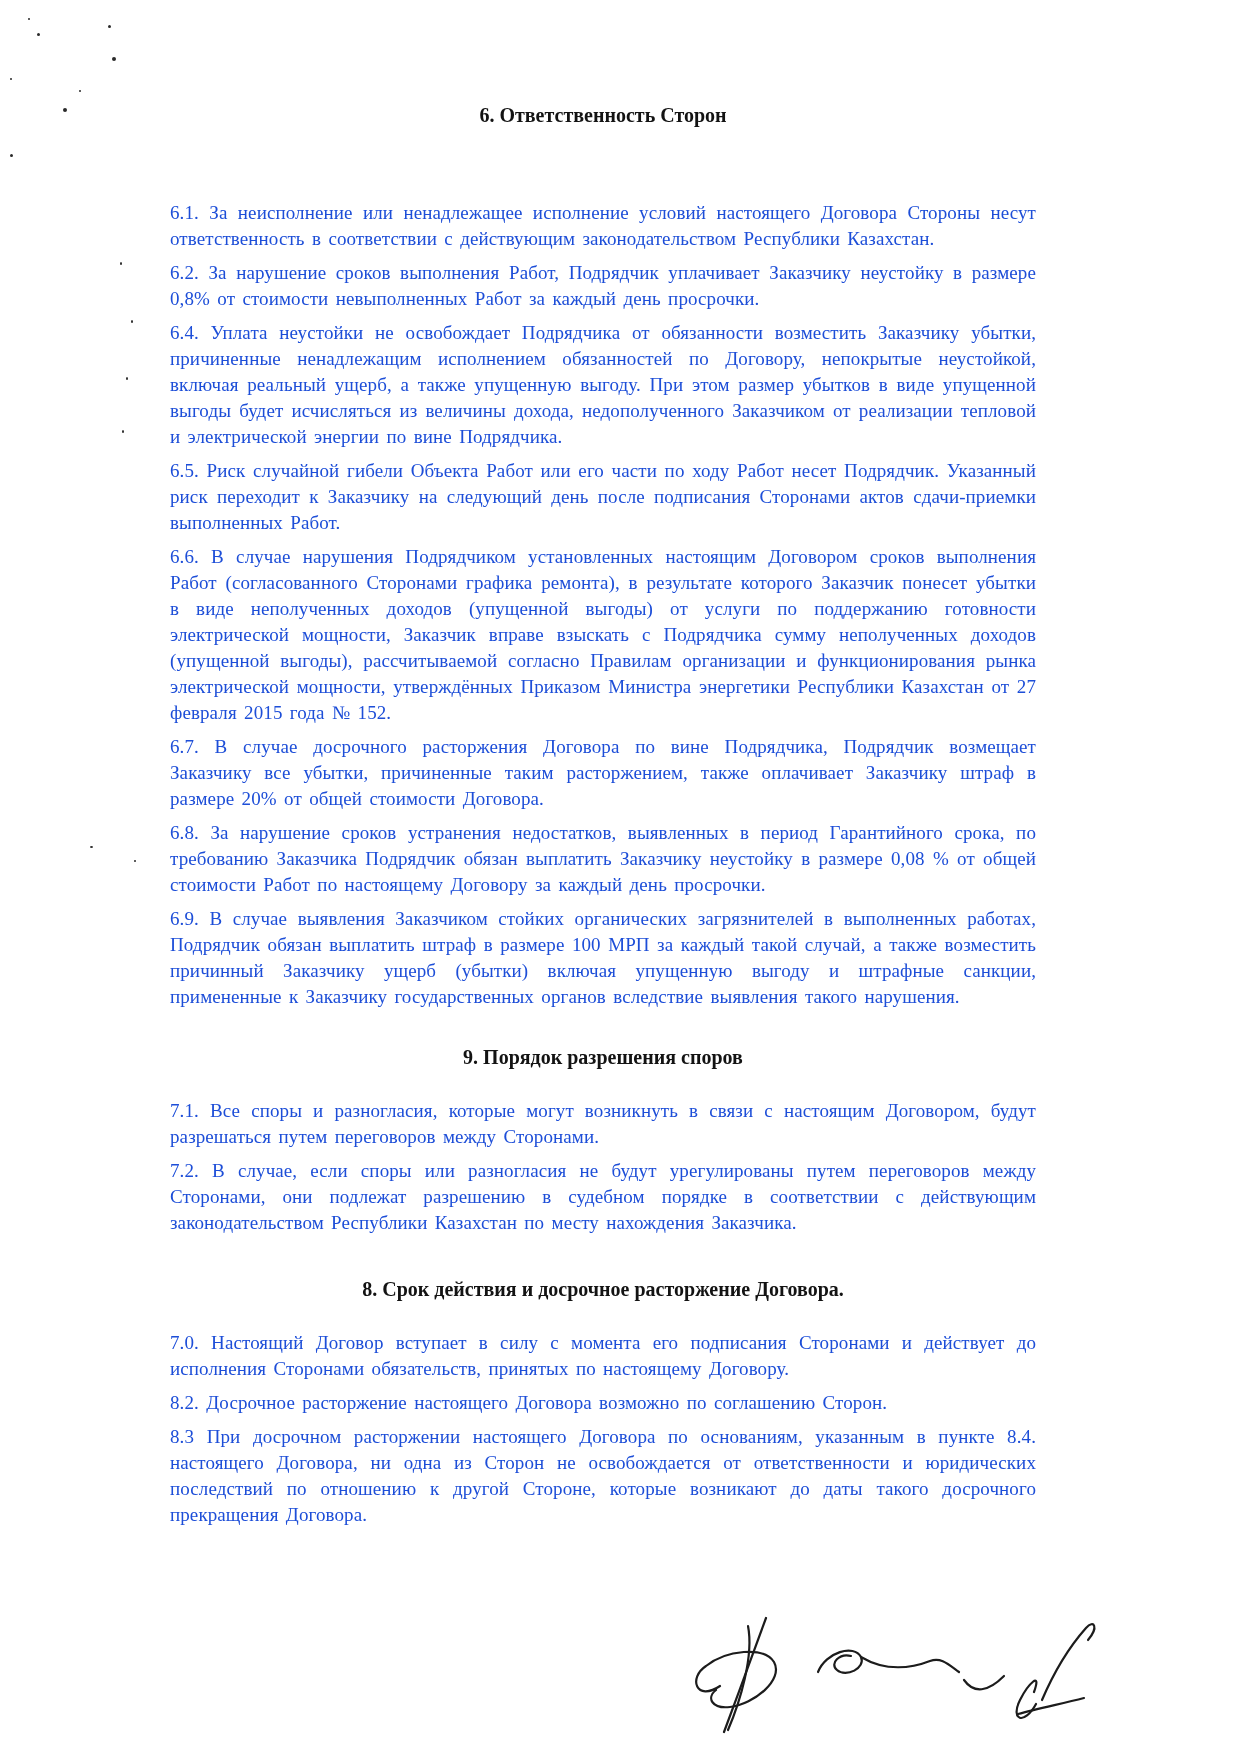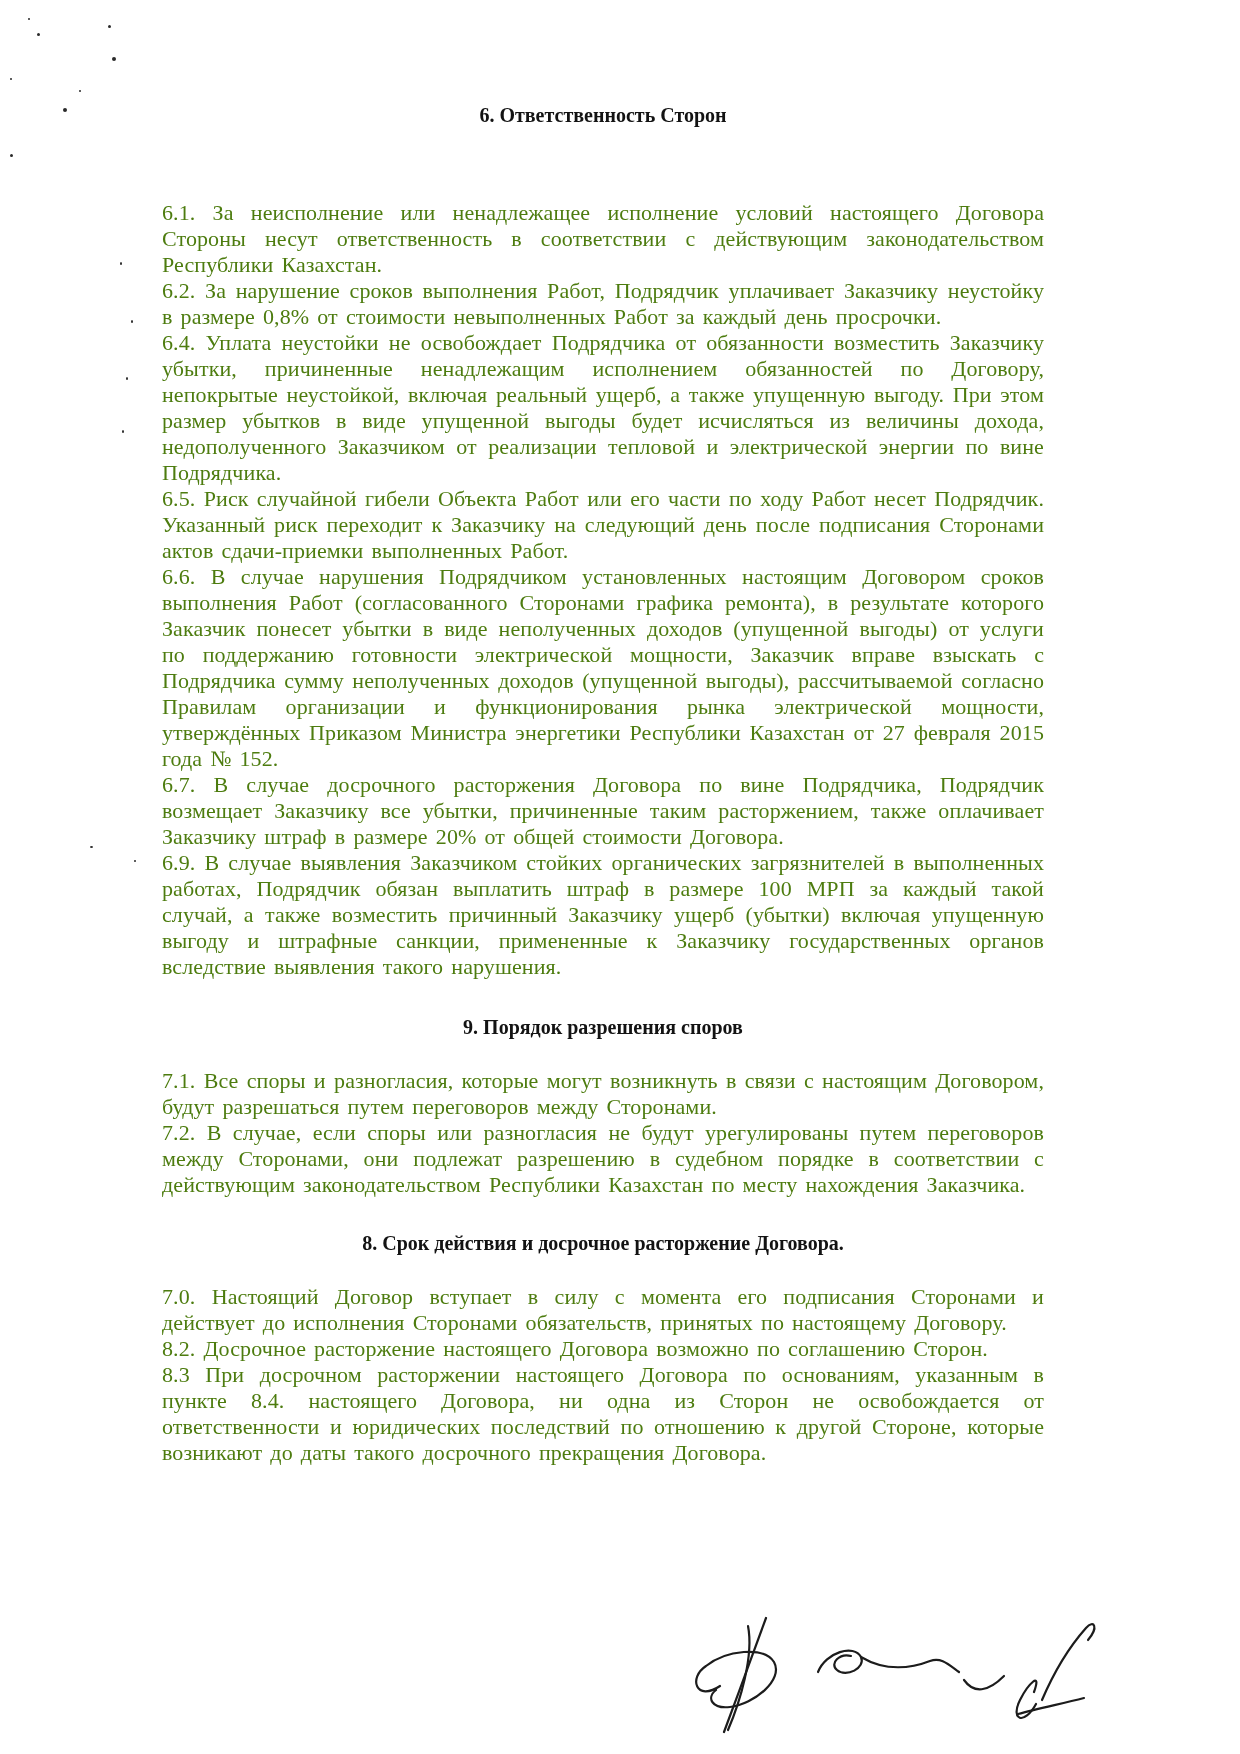--- a/index.html
+++ b/index.html
@@ -25,29 +25,29 @@
   .sec-heading {
     font-size: 20px;
     line-height: 26px;
     font-weight: bold;
     text-align: center;
     color: #131313;
     margin: 0;
   }
   #heading-6 { margin: 102px 0 72px 0; }
   #heading-7 { margin: 34px 0 28px 0; }
-  #heading-8 { margin: 32px 0 28px 0; }
+  #heading-8 { margin: 40px 0 28px 0; }
   .clause {
-    margin: 0;
-    font-size: 22px;
+    margin: 8px;
+    font-size: 19px;
     line-height: 26px;
     text-align: justify;
     word-spacing: 2.5px;
     letter-spacing: 0.1px;
-    color: #4d7c0f;
+    color: #1d4ed8;
   }
   
   .speck {
     position: absolute;
     background: #2a2a2a;
     border-radius: 50%;
   }
   .edge-line-dotted {
     position: absolute;
     left: 1233px;
@@ -101,20 +101,21 @@
   <main class="content">
 
     <section>
       <h2 class="sec-heading" id="heading-6">6.  Ответственность Сторон</h2>
       <p class="clause">6.1. За неисполнение или ненадлежащее исполнение условий настоящего Договора Стороны несут ответственность в соответствии с действующим законодательством Республики Казахстан.</p>
       <p class="clause">6.2. За нарушение сроков выполнения Работ, Подрядчик уплачивает Заказчику неустойку в размере 0,8% от стоимости невыполненных Работ за каждый день просрочки.</p>
       <p class="clause">6.4. Уплата неустойки не освобождает Подрядчика от обязанности возместить Заказчику убытки, причиненные ненадлежащим исполнением обязанностей по Договору, непокрытые неустойкой, включая реальный ущерб, а также упущенную выгоду. При этом размер убытков в виде упущенной выгоды будет исчисляться из величины дохода, недополученного Заказчиком от реализации тепловой и электрической энергии по вине Подрядчика.</p>
       <p class="clause">6.5. Риск случайной гибели Объекта Работ или его части по ходу Работ несет Подрядчик. Указанный риск переходит к Заказчику на следующий день после подписания Сторонами актов сдачи-приемки выполненных Работ.</p>
       <p class="clause">6.6. В случае нарушения Подрядчиком установленных настоящим Договором сроков выполнения Работ (согласованного Сторонами графика ремонта), в результате которого Заказчик понесет убытки в виде неполученных доходов (упущенной выгоды) от услуги по поддержанию готовности электрической мощности, Заказчик вправе взыскать с Подрядчика сумму неполученных доходов (упущенной выгоды), рассчитываемой согласно Правилам организации и функционирования рынка электрической мощности, утверждённых Приказом Министра энергетики Республики Казахстан от 27 февраля 2015 года № 152.</p>
       <p class="clause">6.7. В случае досрочного расторжения Договора по вине Подрядчика, Подрядчик возмещает Заказчику все убытки, причиненные таким расторжением, также оплачивает Заказчику штраф в размере 20% от общей стоимости Договора.</p>
+      <p class="clause">6.8. За нарушение сроков устранения недостатков, выявленных в период Гарантийного срока, по требованию Заказчика Подрядчик обязан выплатить Заказчику неустойку в размере 0,08 % от общей стоимости Работ по настоящему Договору за каждый день просрочки.</p>
       <p class="clause">6.9. В случае выявления Заказчиком стойких органических загрязнителей в выполненных работах, Подрядчик обязан выплатить штраф в размере 100 МРП за каждый такой случай, а также возместить причинный Заказчику ущерб (убытки) включая упущенную выгоду и штрафные санкции, примененные к Заказчику государственных органов вследствие выявления такого нарушения.</p>
     </section>
 
     <section>
       <h2 class="sec-heading" id="heading-7">9.  Порядок разрешения споров</h2>
       <p class="clause">7.1. Все споры и разногласия, которые могут возникнуть в связи с настоящим Договором, будут разрешаться путем переговоров между Сторонами.</p>
       <p class="clause">7.2. В случае, если споры или разногласия не будут урегулированы путем переговоров между Сторонами, они подлежат разрешению в судебном порядке в соответствии с действующим законодательством Республики Казахстан по месту нахождения Заказчика.</p>
     </section>
 
     <section>

